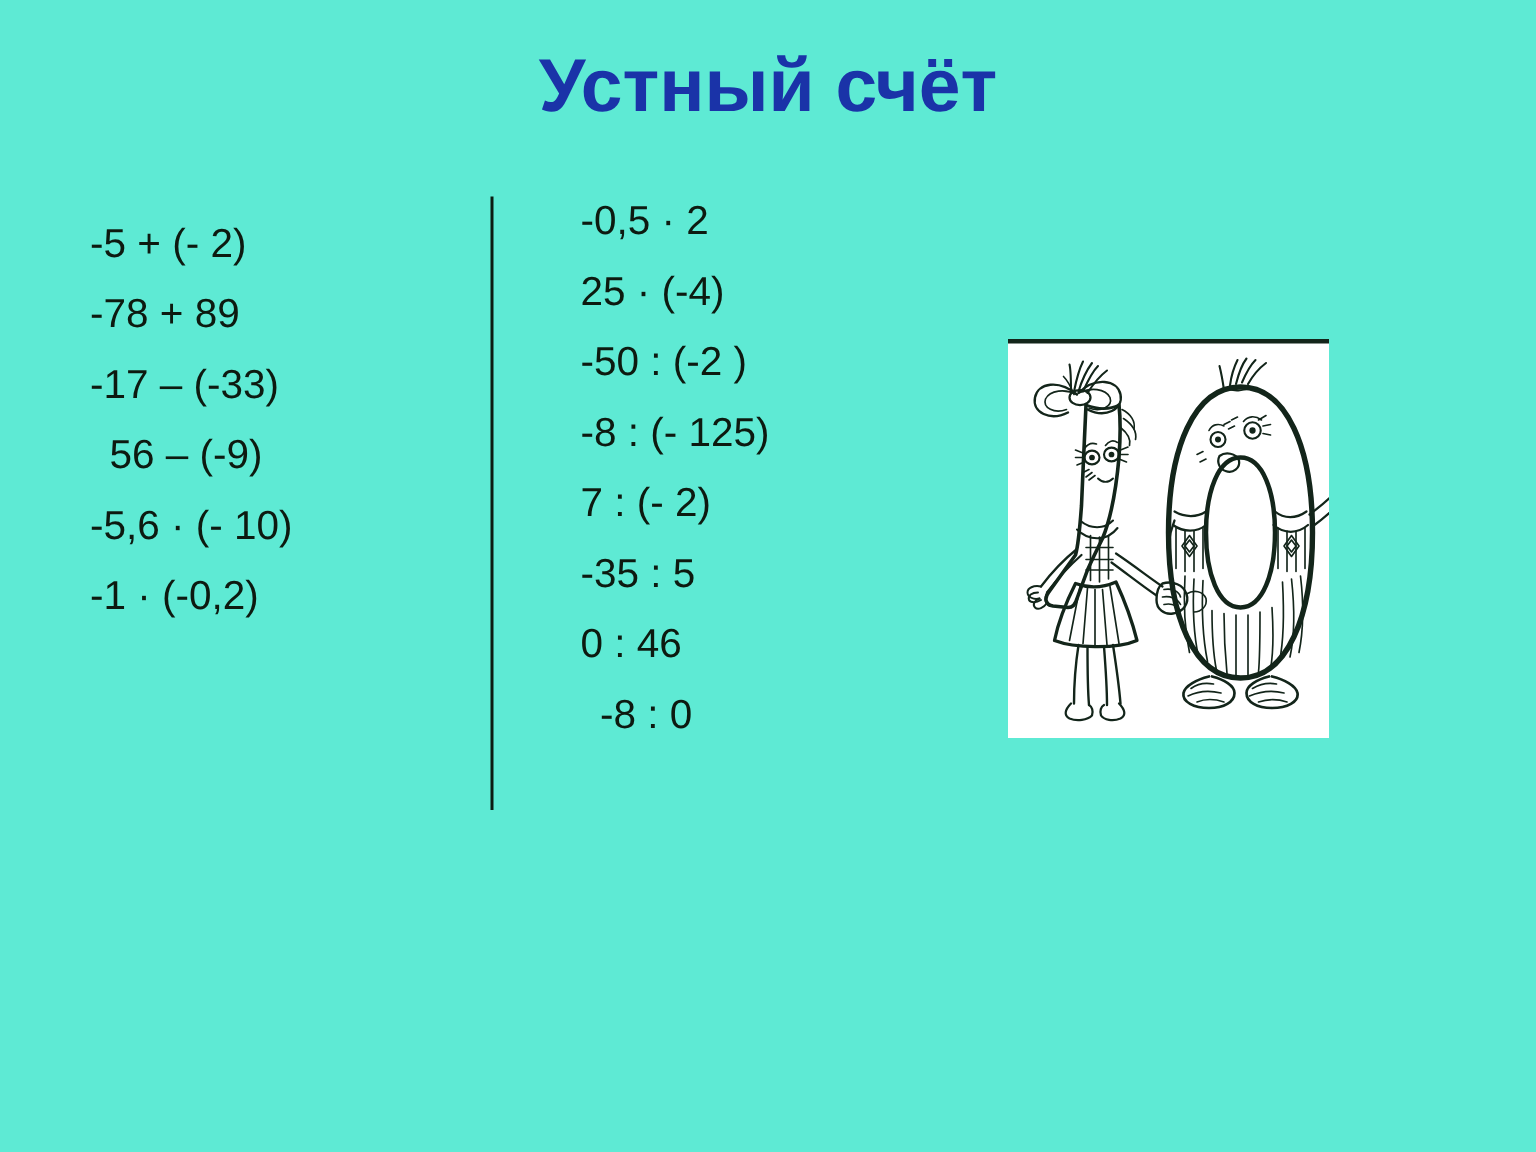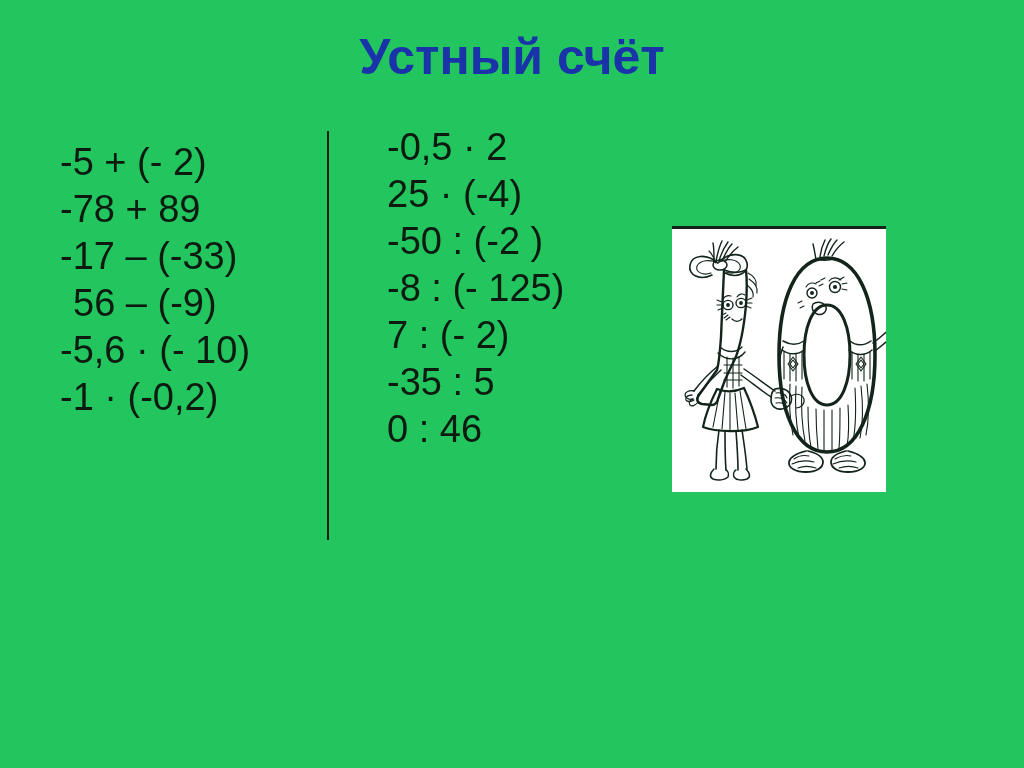--- a/index.html
+++ b/index.html
@@ -9,21 +9,21 @@
   body {
     width: 1024px;
     height: 768px;
     overflow: hidden;
     font-family: "Liberation Sans", sans-serif;
   }
   #slide {
     position: relative;
     width: 1024px;
     height: 768px;
-    background: #22c55e;
+    background: #5eead4;
   }
   #slide-title {
     position: absolute;
     left: 0;
     top: 28px;
     width: 1024px;
     text-align: center;
     font-family: "Liberation Sans", sans-serif;
     font-size: 50px;
     font-weight: bold;
@@ -35,21 +35,21 @@
     position: absolute;
     left: 327px;
     top: 131px;
     width: 2px;
     height: 409px;
     background: #0c1d12;
   }
   .expr-column {
     position: absolute;
     font-family: "Liberation Sans", sans-serif;
-    font-size: 38px;
+    font-size: 27px;
     color: #0d1a10;
     line-height: 47px;
     white-space: nowrap;
   }
   #left-column {
     left: 60px;
     top: 139px;
   }
   #right-column {
     left: 387px;
@@ -96,20 +96,21 @@
   </div>
 
   <div id="right-column" class="expr-column">
     <div class="expr-line">-0,5 · 2</div>
     <div class="expr-line">25 · (-4)</div>
     <div class="expr-line">-50 : (-2 )</div>
     <div class="expr-line">-8 : (- 125)</div>
     <div class="expr-line">7 : (- 2)</div>
     <div class="expr-line">-35 : 5</div>
     <div class="expr-line">0 : 46</div>
+    <div class="expr-line indent">-8 : 0</div>
   </div>
 
   <div id="clipart-frame">
     <svg viewBox="0 0 214 263" xmlns="http://www.w3.org/2000/svg">
       <g fill="none" stroke="#13251a" stroke-width="1.1" stroke-linecap="round" stroke-linejoin="round">
 
         <path d="M46 34 C34 24 20 26 18 36 C16 46 28 52 40 46" stroke-width="1.6"></path>
         <path d="M46 34 C38 30 28 31 25 37 C23 43 31 47 39 44"></path>
         <path d="M47 33 C58 22 73 24 75 34 C77 44 65 50 53 44" stroke-width="1.6"></path>
         <path d="M47 33 C55 29 65 30 68 36 C70 42 62 46 54 43"></path>

